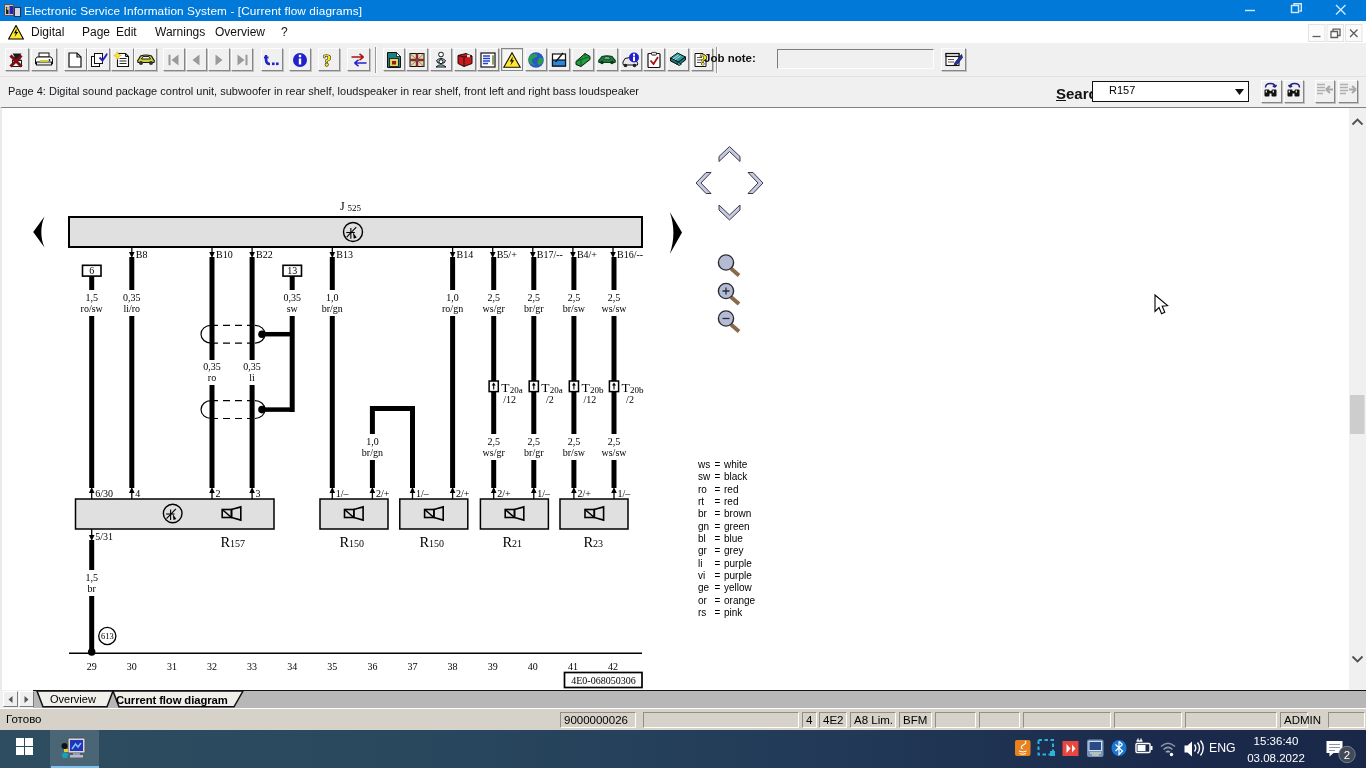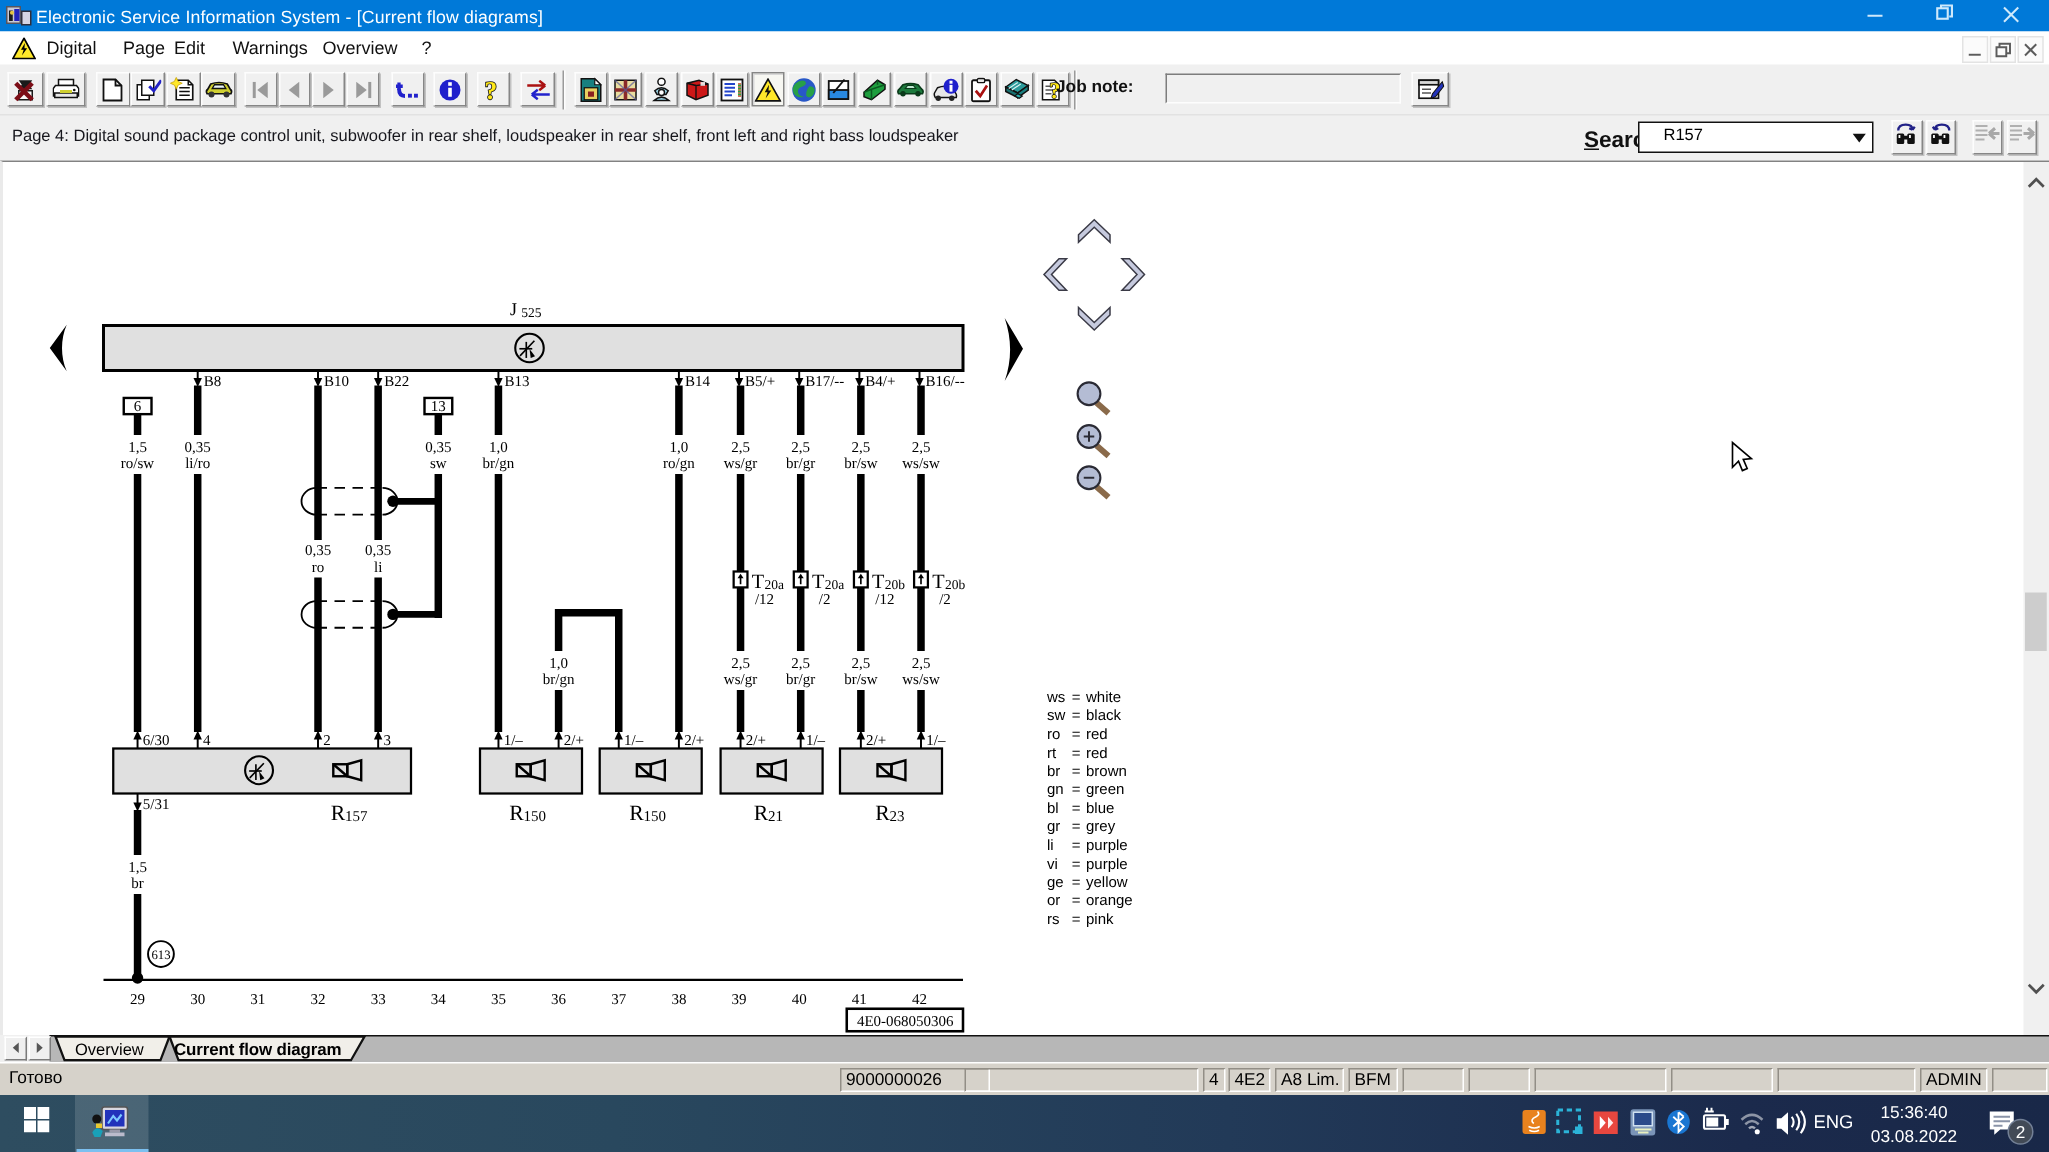--- a/index.html
+++ b/index.html
@@ -655,32 +655,32 @@
       </svg></div>
 <svg class="abs" style="left:33px;top:0" width="250" height="18" viewBox="0 0 250 18">
       <polygon points="4,1 80,1 74,16.8 10,16.8" fill="#f1efe9" stroke="#111" stroke-width="1.5"></polygon>
       <polygon points="80,1 210,1 201,16.8 86,16.8" fill="#f1efe9" stroke="#111" stroke-width="1.5"></polygon>
       <text x="17" y="13" font-size="11" fill="#000" font-family="Liberation Sans">Overview</text>
       <text x="83" y="13.5" font-size="11.3" font-weight="bold" letter-spacing="-0.1" fill="#000" font-family="Liberation Sans">Current flow diagram</text>
     </svg>
 </div>
 <div class="abs" id="statusbar">
     <div class="abs" style="left:6px;top:4px">Готово</div>
-<div class="spanel" style="left:560px;width:100px">9000000026</div>
+<div class="spanel" style="left:560px;width:76px">9000000026</div>
 <div class="spanel" style="left:643px;width:156px"></div>
 <div class="spanel" style="left:802px;width:15px">4</div>
 <div class="spanel" style="left:819px;width:28px">4E2</div>
 <div class="spanel" style="left:850px;width:46px">A8 Lim.</div>
 <div class="spanel" style="left:899px;width:33px">BFM</div>
 <div class="spanel" style="left:935px;width:41px"></div>
 <div class="spanel" style="left:979px;width:41px"></div>
 <div class="spanel" style="left:1023px;width:88px"></div>
 <div class="spanel" style="left:1114px;width:68px"></div>
 <div class="spanel" style="left:1185px;width:92px"></div>
-<div class="spanel" style="left:1280px;width:45px">ADMIN</div>
+<div class="spanel" style="left:1280px;width:28px">ADMIN</div>
 <div class="spanel" style="left:1328px;width:37px"></div>
 </div>
 <div class="abs" id="taskbar">
 <svg class="abs" style="left:16px;top:8px" width="17" height="17" viewBox="0 0 17 17">
       <g fill="#fff">
         <rect x="0" y="0" width="8" height="8"></rect>
         <rect x="9" y="0" width="8" height="8"></rect>
         <rect x="0" y="9" width="8" height="8"></rect>
         <rect x="9" y="9" width="8" height="8"></rect>
       </g>

